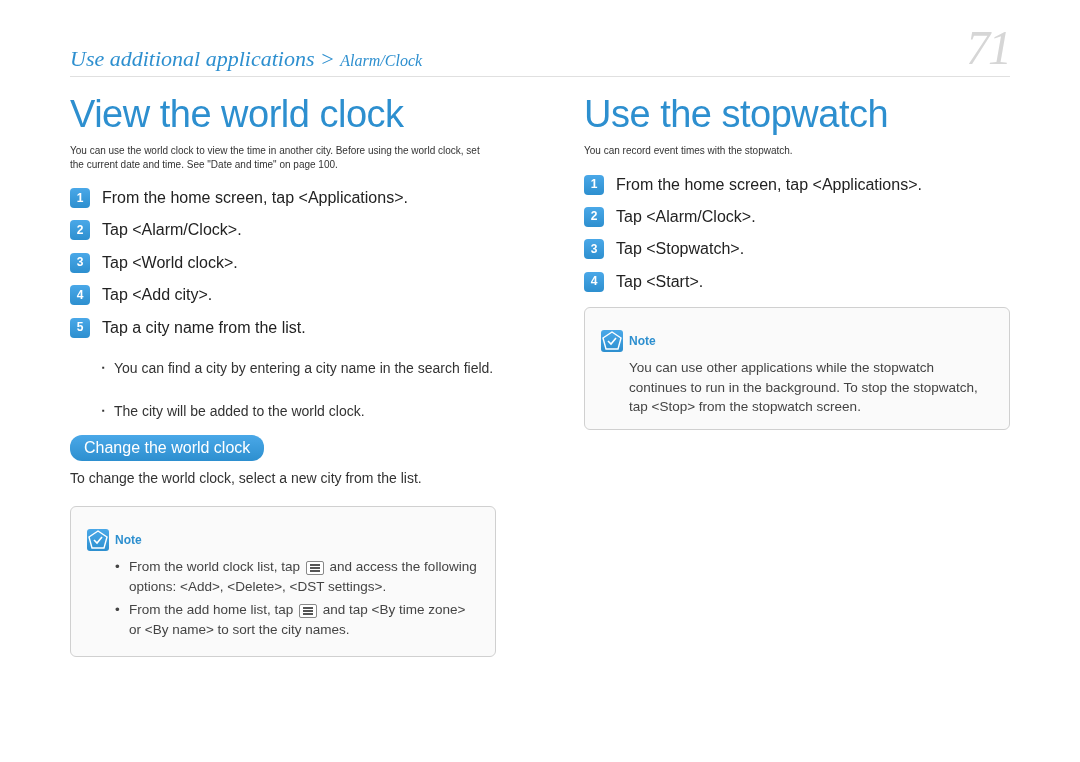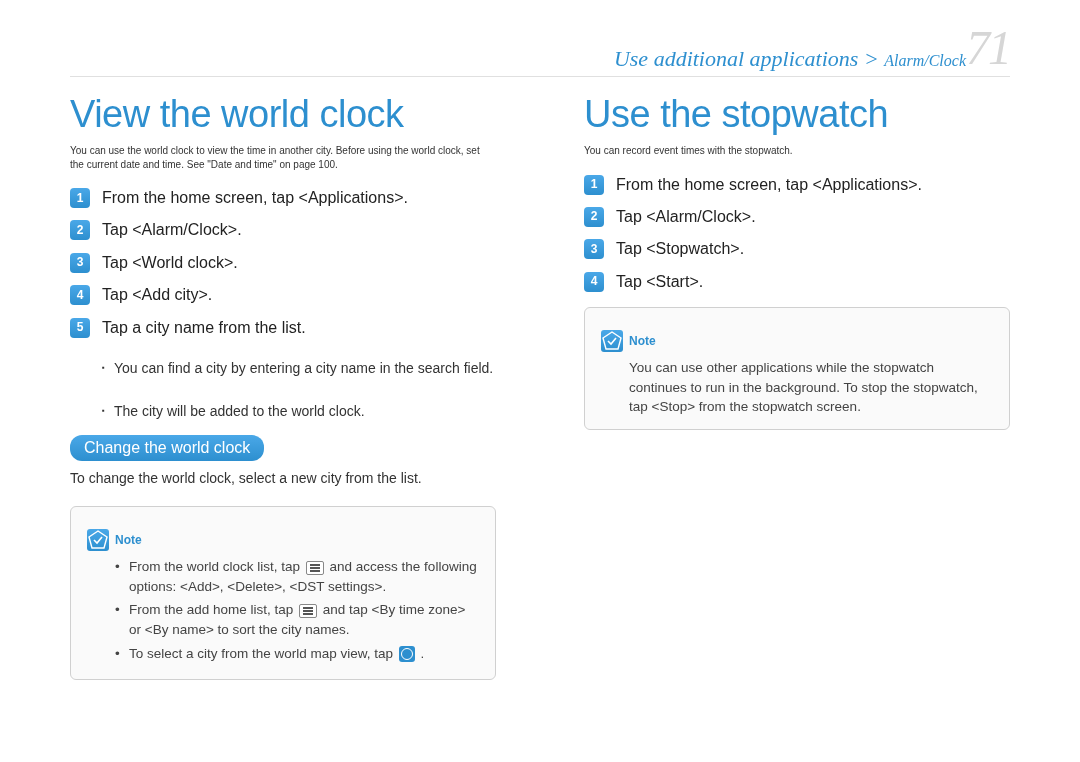--- a/index.html
+++ b/index.html
@@ -10,21 +10,21 @@
     height: 762px;
     position: relative;
     overflow: hidden;
   }
   .page {
     padding: 24px 70px 20px 70px;
     position: relative;
   }
   .header-row {
     display: flex;
-    justify-content: flex-end;
+    justify-content: space-between;
     align-items: flex-end;
     border-bottom: 1px solid #e0e0e0;
     padding-bottom: 4px;
     margin-bottom: 16px;
   }
   .breadcrumb {
     font-family: Georgia, 'Times New Roman', serif;
     color: #2d8fcf;
     font-size: 22px;
     font-style: italic;
@@ -263,23 +263,20 @@
           <span class="note-label">Note</span>
         </div>
         <div class="note-body">
           <ul class="note-list">
             <li>
               <span>From the world clock list, tap </span><span class="inline-icon menu"></span><span> and access the following options: &lt;Add&gt;, &lt;Delete&gt;, &lt;DST settings&gt;.</span>
             </li>
             <li>
               <span>From the add home list, tap </span><span class="inline-icon menu"></span><span> and tap &lt;By time zone&gt; or &lt;By name&gt; to sort the city names.</span>
             </li>
-            <li>
-              <span>To select a city from the world map view, tap </span><span class="inline-icon globe"></span><span> .</span>
-            </li>
           </ul>
         </div>
       </div>
     </div>
 
     <div class="col">
       <h2 class="section-title">Use the stopwatch</h2>
       <p class="intro">You can record event times with the stopwatch.</p>
 
       <ol class="steps">

